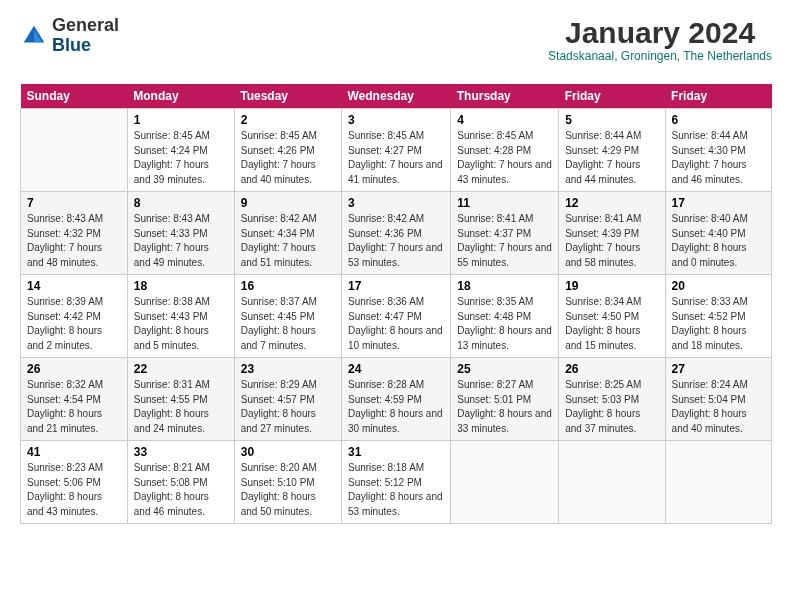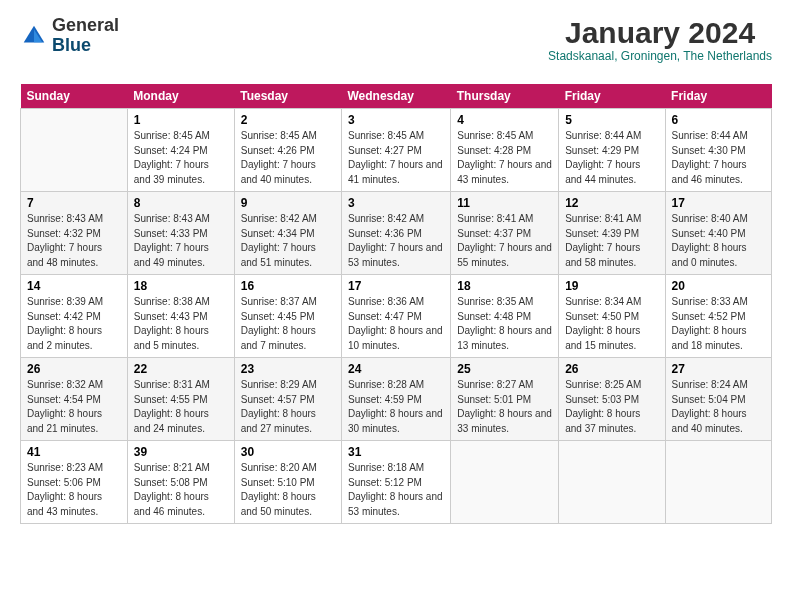--- a/index.html
+++ b/index.html
@@ -240,21 +240,21 @@
           <span class="day-num">27</span>
           <span class="day-info">Sunrise: 8:24 AM<br>Sunset: 5:04 PM<br>Daylight: 8 hours and 40 minutes.</span>
         </td>
         </tr>
         <tr>
           <td>
           <span class="day-num">41</span>
           <span class="day-info">Sunrise: 8:23 AM<br>Sunset: 5:06 PM<br>Daylight: 8 hours and 43 minutes.</span>
         </td>
           <td>
-          <span class="day-num">39</span>
+          <span class="day-num">33</span>
           <span class="day-info">Sunrise: 8:21 AM<br>Sunset: 5:08 PM<br>Daylight: 8 hours and 46 minutes.</span>
         </td>
           <td>
           <span class="day-num">30</span>
           <span class="day-info">Sunrise: 8:20 AM<br>Sunset: 5:10 PM<br>Daylight: 8 hours and 50 minutes.</span>
         </td>
           <td>
           <span class="day-num">31</span>
           <span class="day-info">Sunrise: 8:18 AM<br>Sunset: 5:12 PM<br>Daylight: 8 hours and 53 minutes.</span>
         </td>

